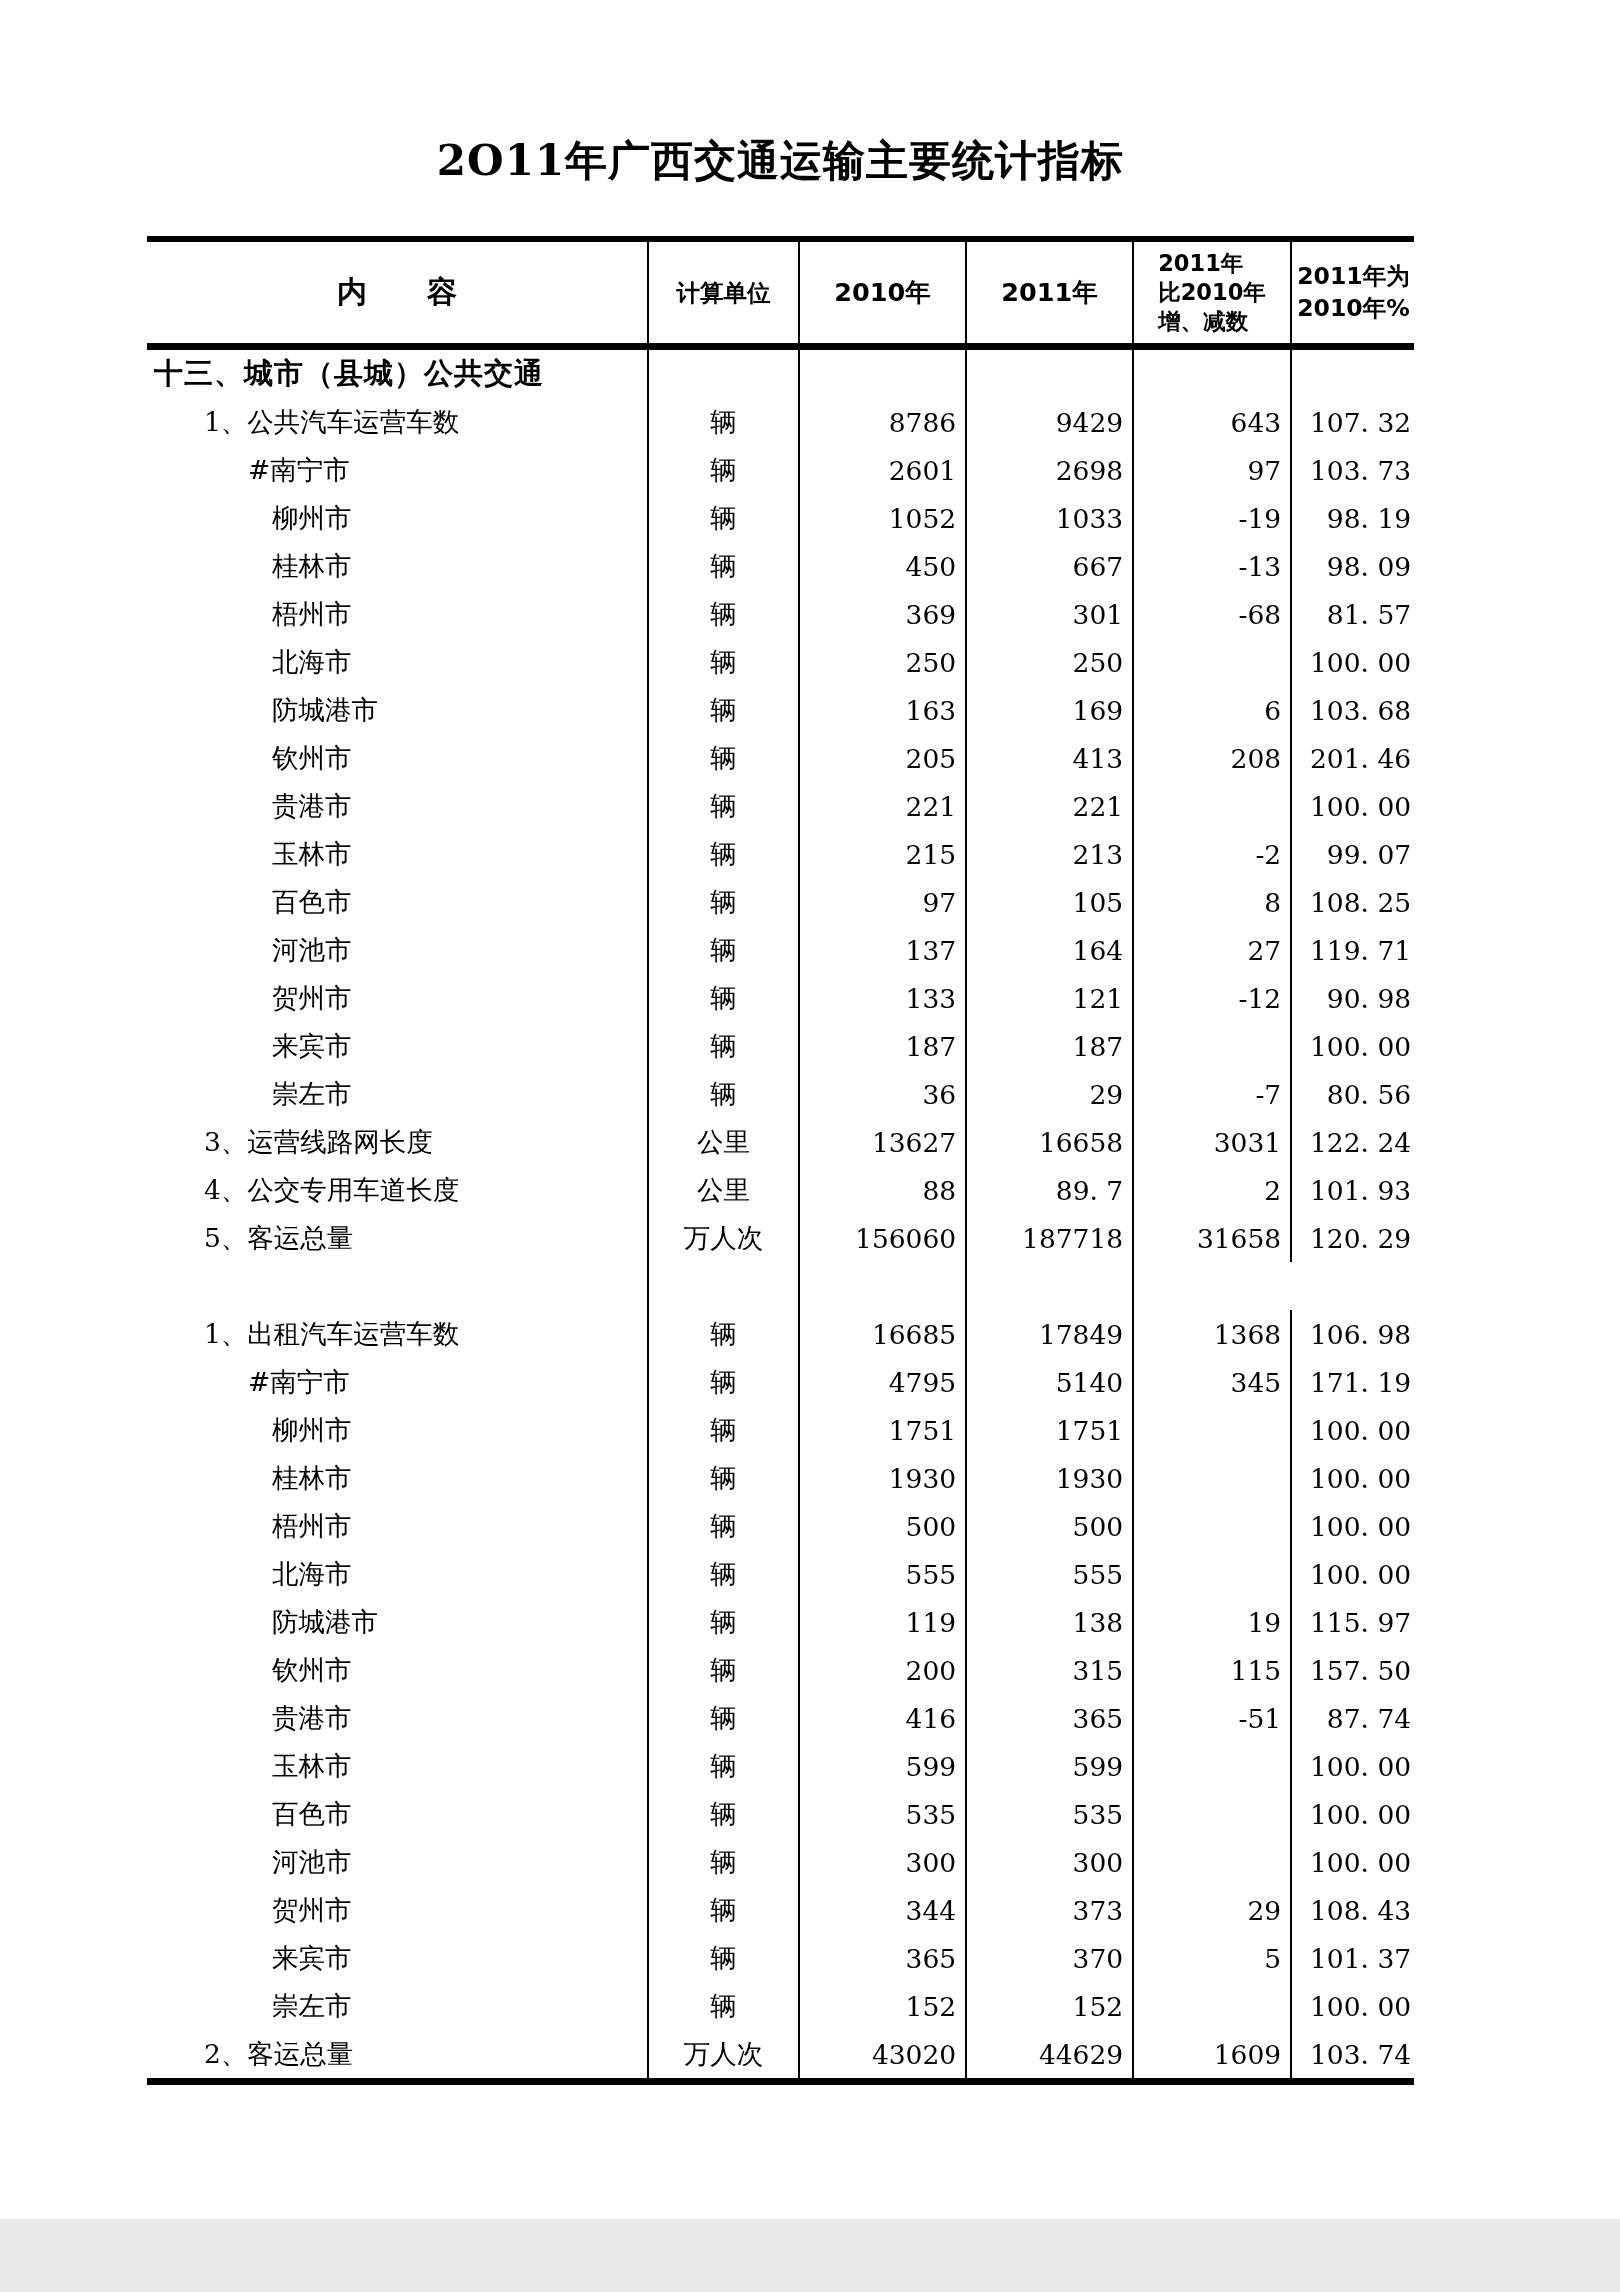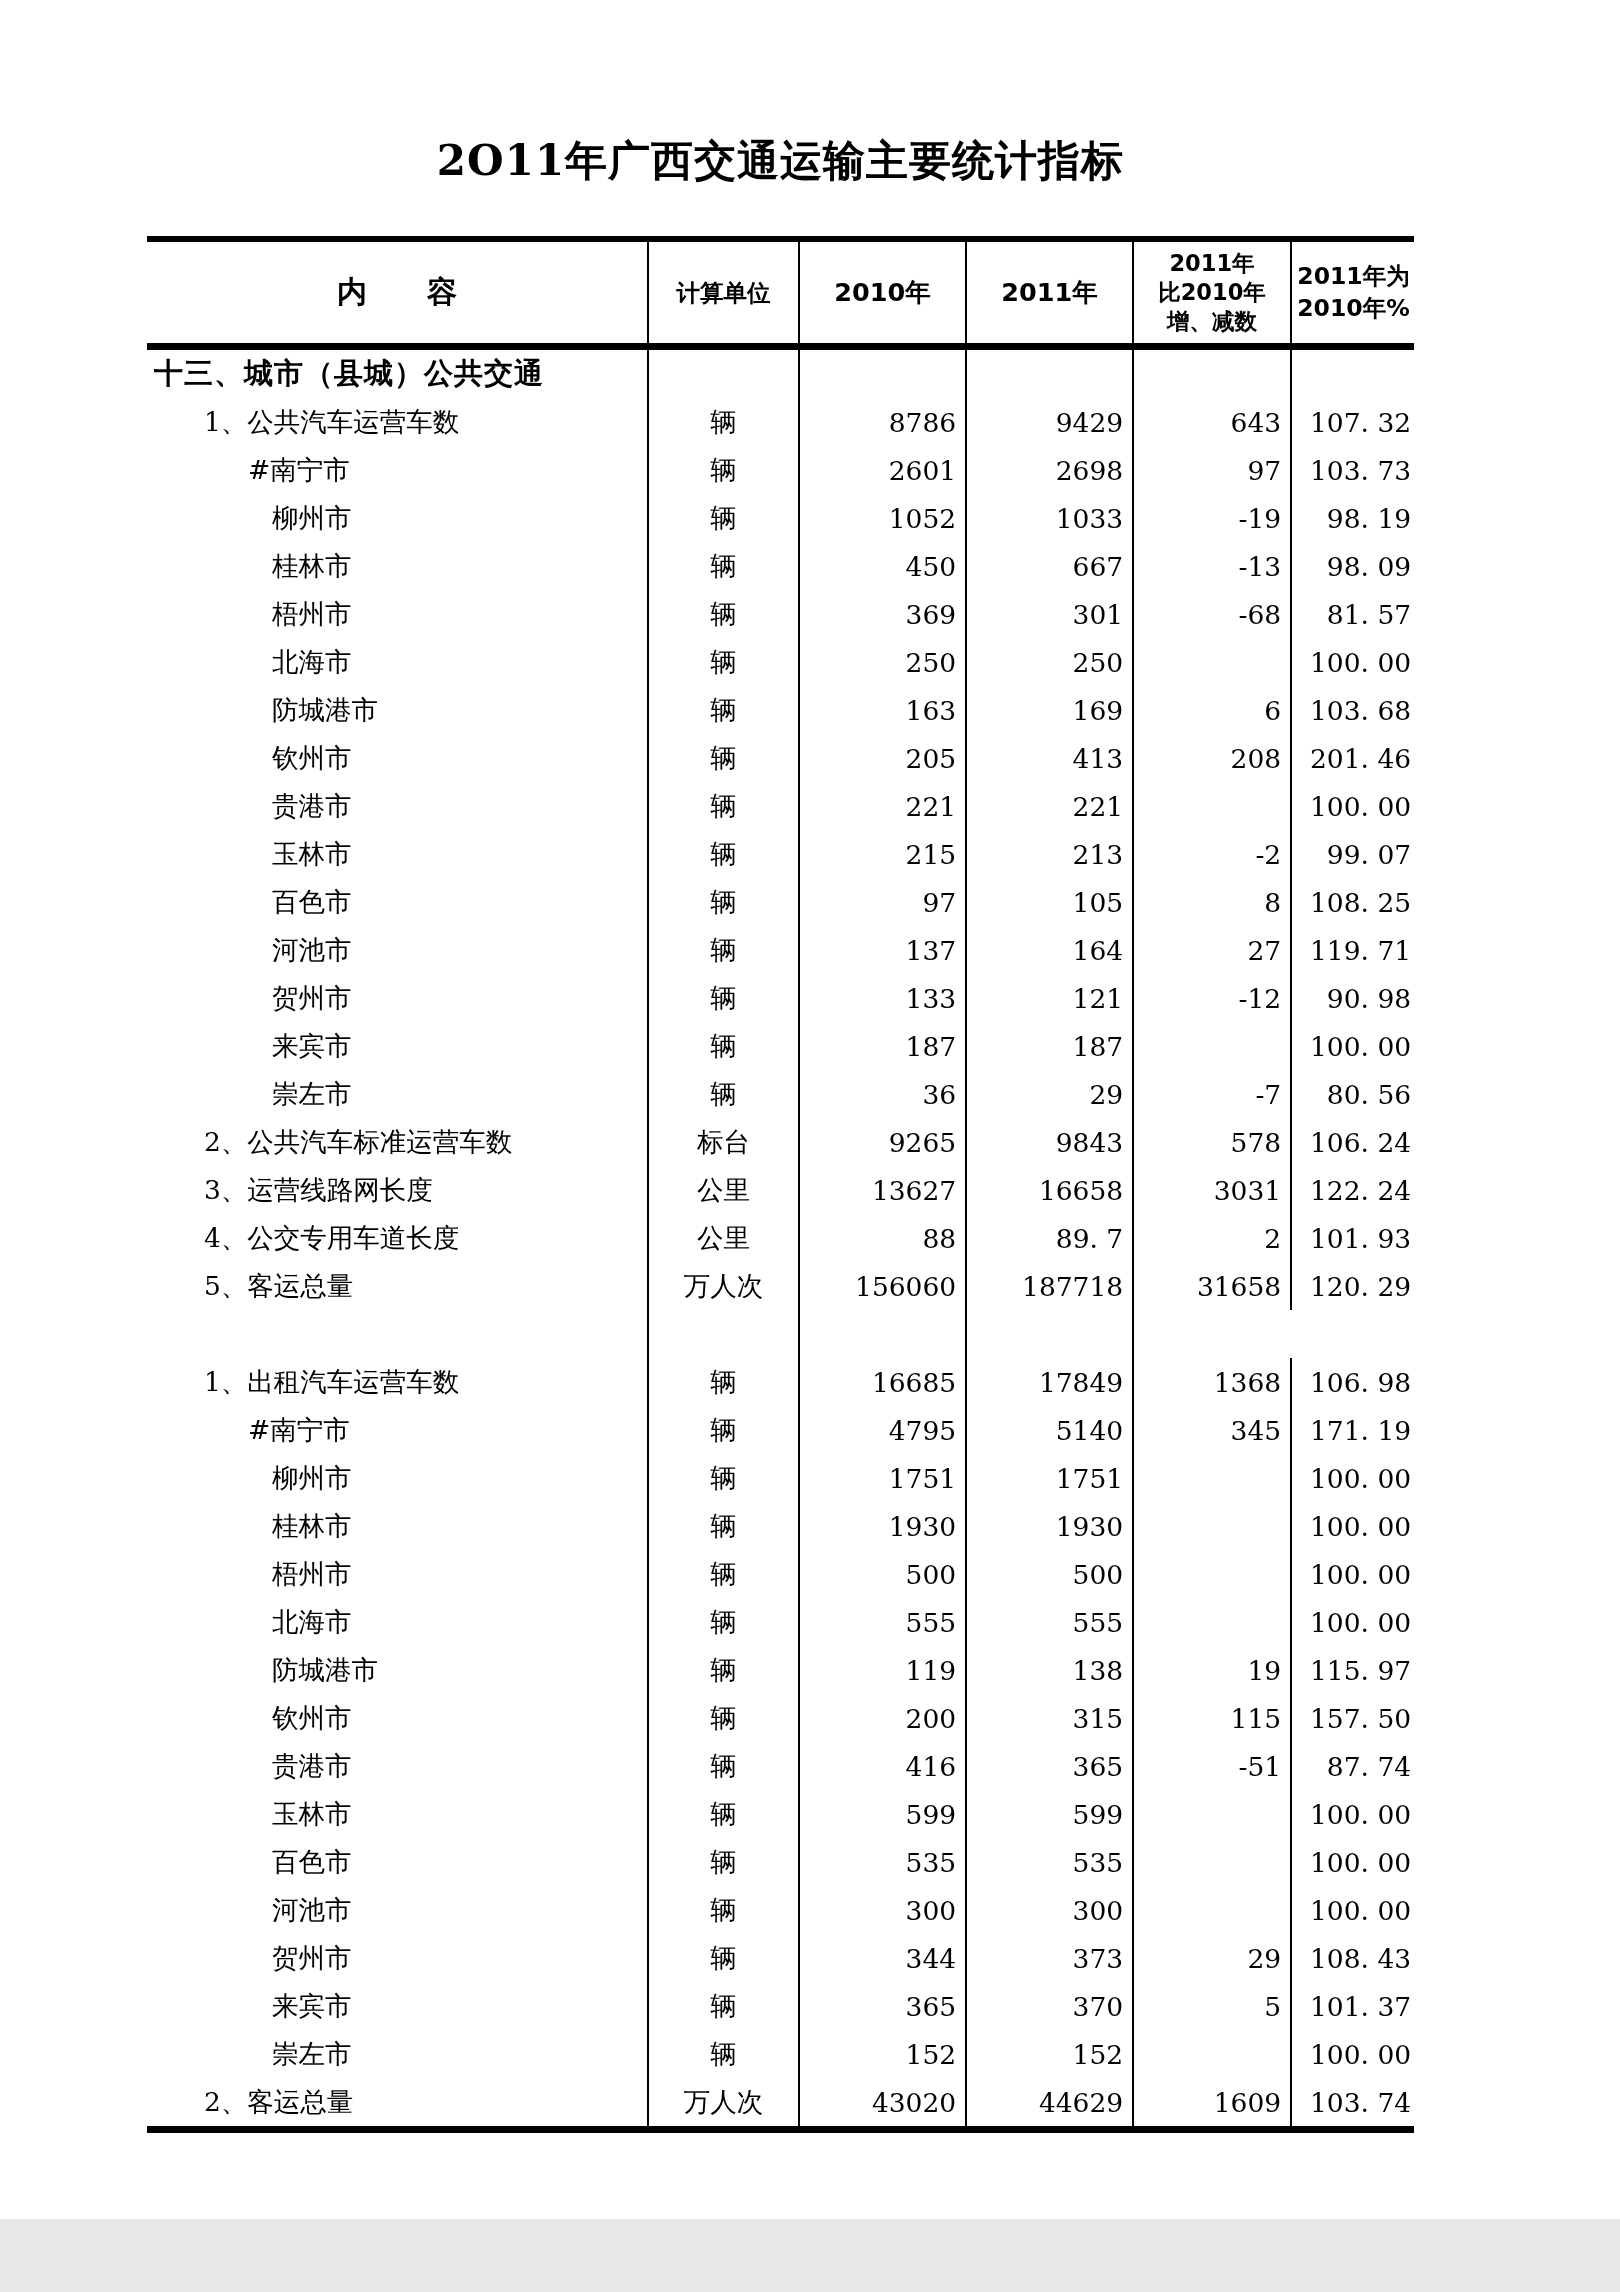--- a/index.html
+++ b/index.html
@@ -37,21 +37,20 @@
     grid-template-columns: 500px 151px 167px 167px 158px 125px;
     height: 108px;
     border-bottom: 7.8px solid #000;
     font-weight: bold;
     font-family: "DejaVu Sans", "Liberation Sans", sans-serif;
   }
   .thead .cell {
     display: flex;
     align-items: center;
     justify-content: center;
-    text-align: center;
     white-space: pre-line;
   }
   .h-content { font-size: 30px; }
   .h-unit    { font-size: 23.5px; }
   .h-year    { font-size: 25.5px; }
   .h-diff    { font-size: 22.5px; line-height: 1.3; }
   .h-pct     { font-size: 23.5px; line-height: 1.35; text-align: left; }
   .cell + .cell { border-left: 2.9px solid #000; }
   .row {
     display: grid;
@@ -220,28 +219,20 @@
         </div>
         <div class="row sub">
           <div class="cell c-label">崇左市</div>
           <div class="cell c-unit">辆</div>
           <div class="cell c-y2010">36</div>
           <div class="cell c-y2011">29</div>
           <div class="cell c-diff">-7</div>
           <div class="cell c-pct">80. 56</div>
         </div>
         <div class="row item">
-          <div class="cell c-label">2、公共汽车标准运营车数</div>
-          <div class="cell c-unit">标台</div>
-          <div class="cell c-y2010">9265</div>
-          <div class="cell c-y2011">9843</div>
-          <div class="cell c-diff">578</div>
-          <div class="cell c-pct">106. 24</div>
-        </div>
-        <div class="row item">
           <div class="cell c-label">3、运营线路网长度</div>
           <div class="cell c-unit">公里</div>
           <div class="cell c-y2010">13627</div>
           <div class="cell c-y2011">16658</div>
           <div class="cell c-diff">3031</div>
           <div class="cell c-pct">122. 24</div>
         </div>
         <div class="row item">
           <div class="cell c-label">4、公交专用车道长度</div>
           <div class="cell c-unit">公里</div>

